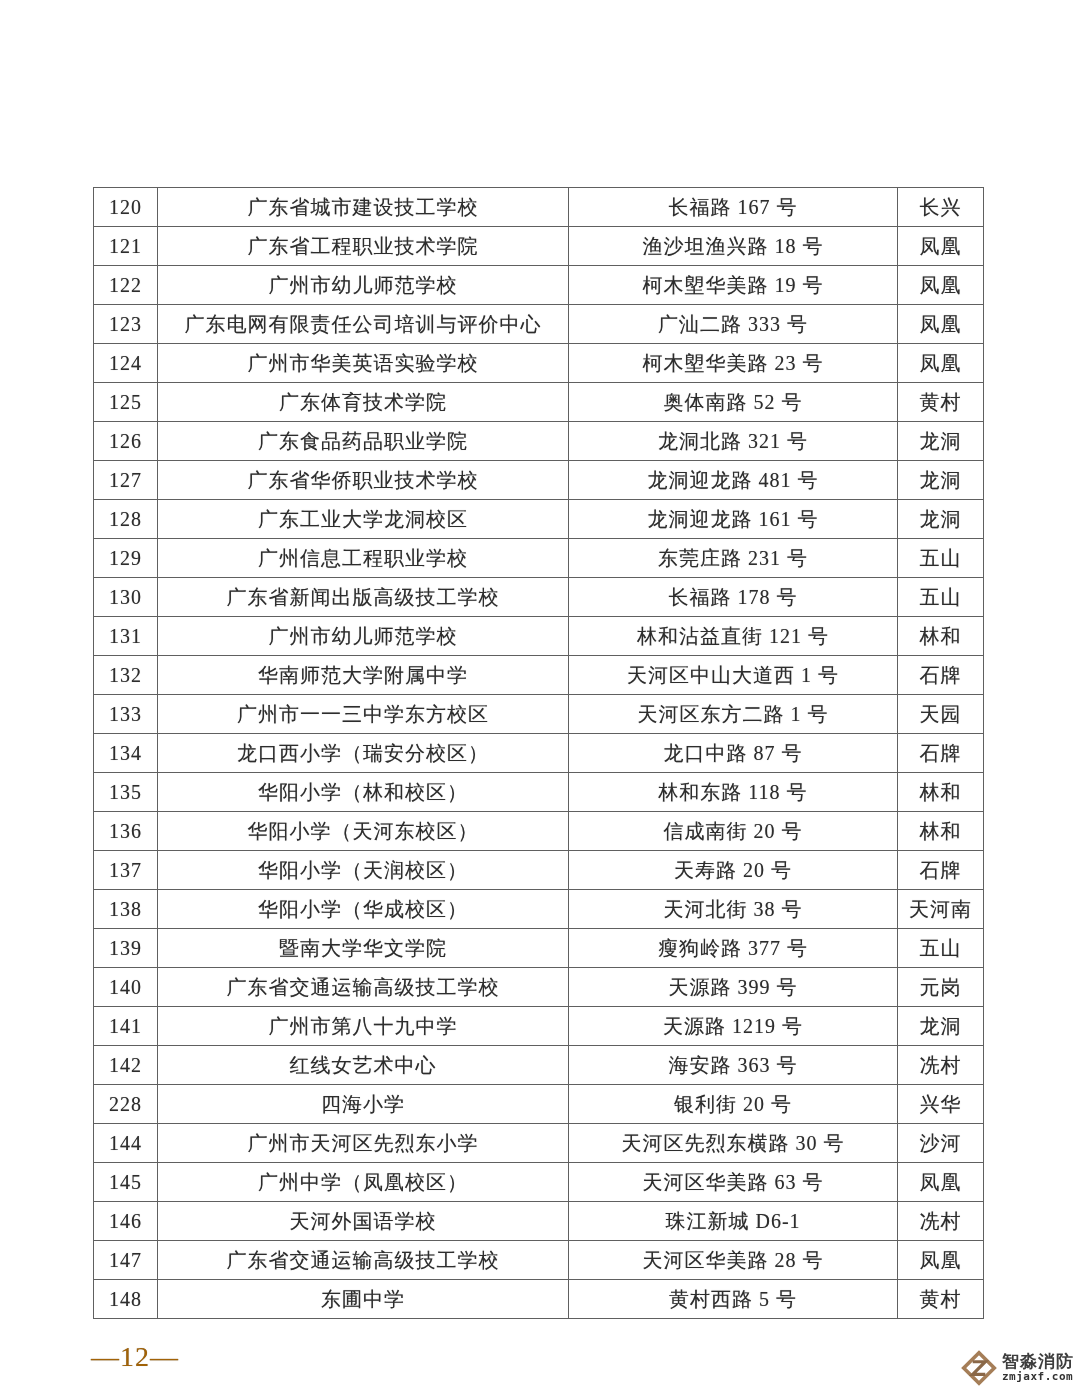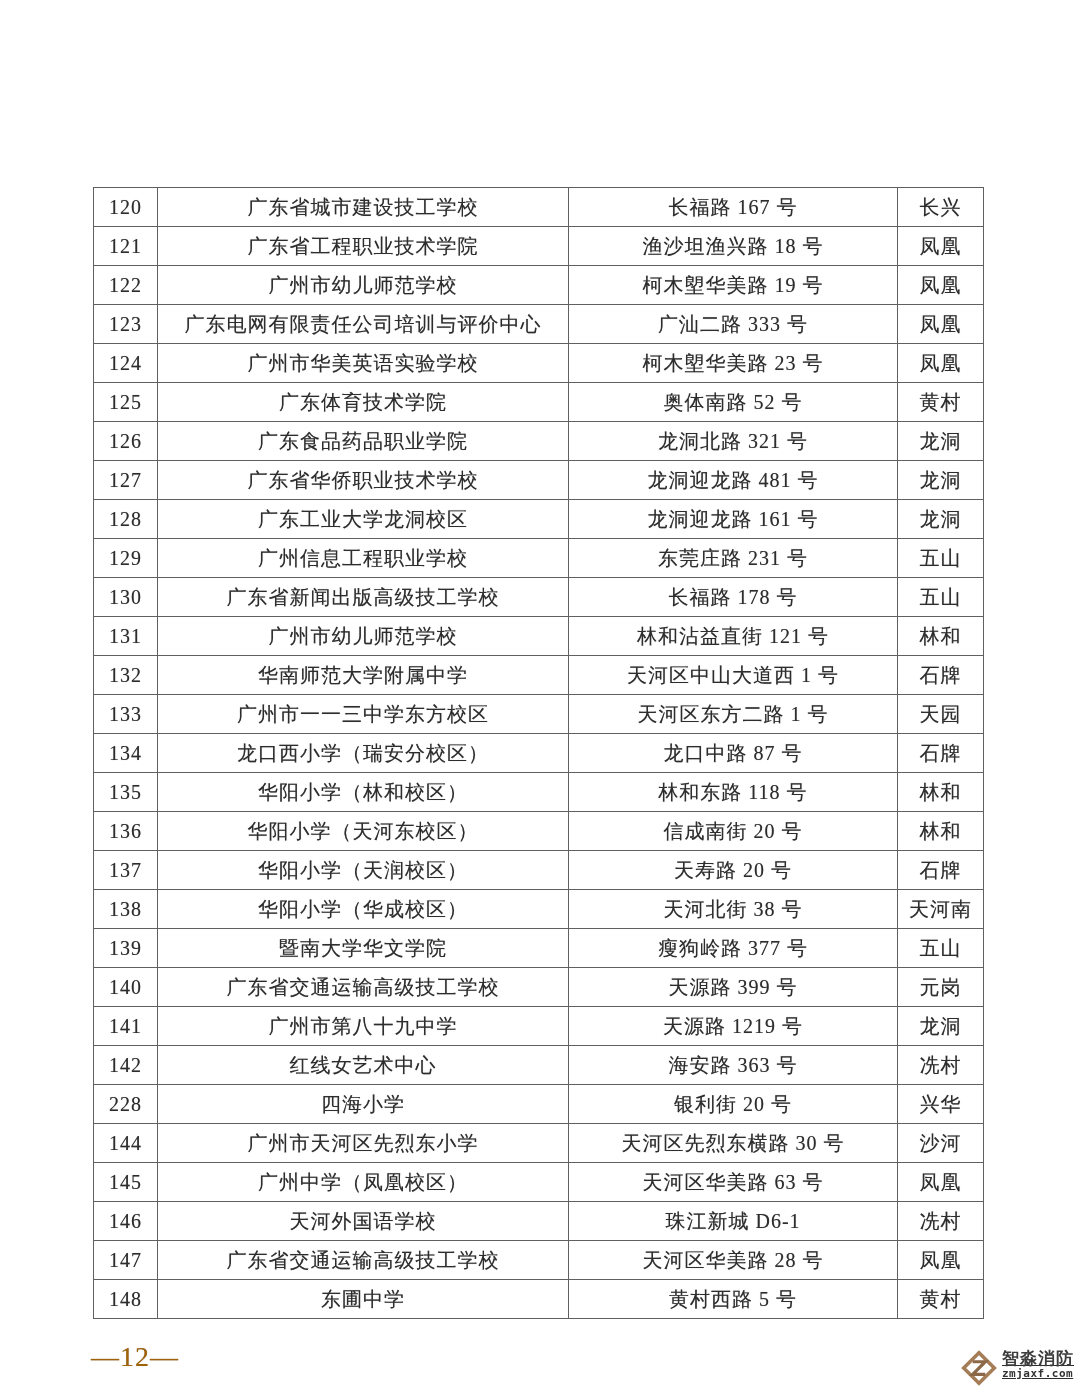--- a/index.html
+++ b/index.html
@@ -44,22 +44,22 @@
     left:91px;top:1341px;
     font-size:28px;
     letter-spacing:1px;
     color:#a16207;
     text-shadow:0 0 0.7px rgba(70,70,70,0.5);
   }
   .watermark{
     position:absolute;
     right:6px;bottom:6px;
     display:flex;
+    align-items:center;
     gap:5px;
-    text-decoration:underline;
   }
   .wm-logo{width:36px;height:36px;flex:0 0 auto;}
   .wm-text{display:flex;flex-direction:column;line-height:1.05;}
   .wm-brand{
     font-family:"Liberation Sans","DejaVu Sans",sans-serif;
     font-size:17px;font-weight:bold;color:#3d3d3d;letter-spacing:1px;
   }
   .wm-site{
     font-family:"DejaVu Sans Mono","Liberation Mono",monospace;
     font-size:11px;font-weight:bold;color:#333333;letter-spacing:0.5px;

